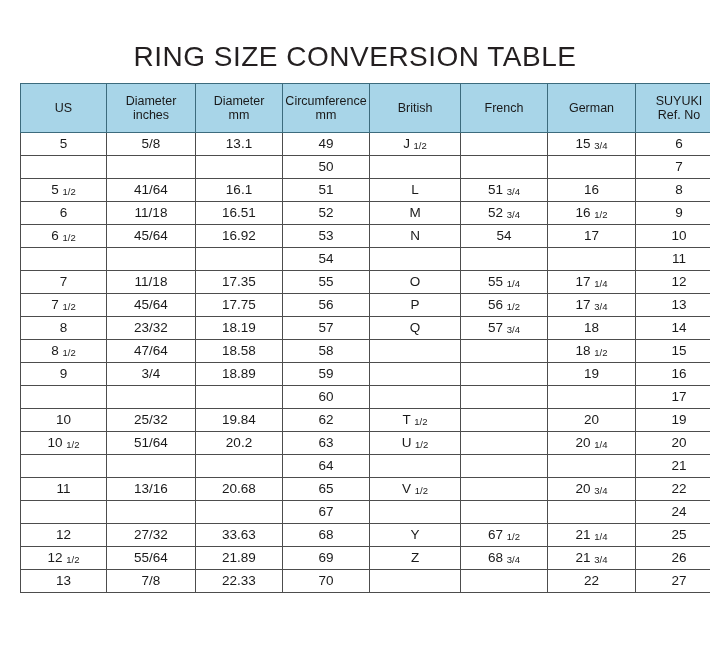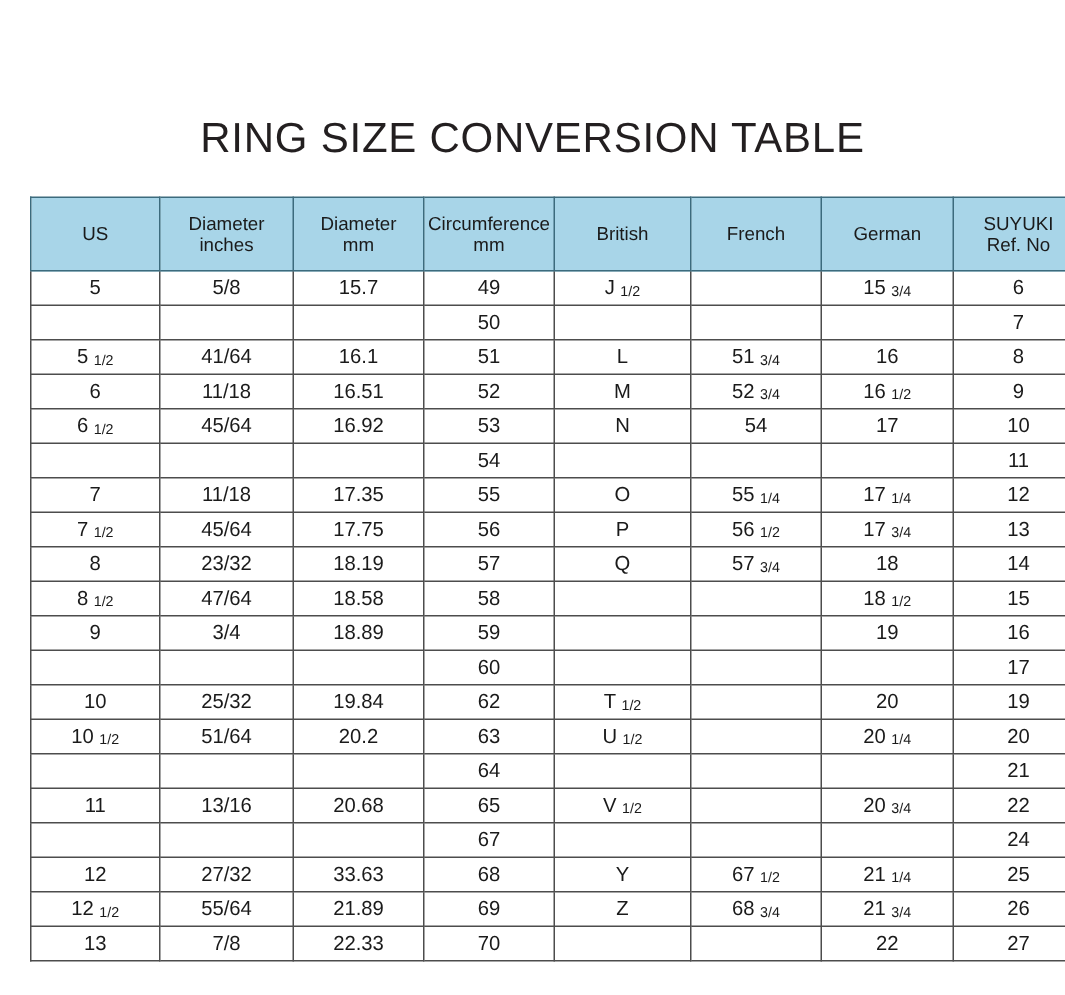--- a/index.html
+++ b/index.html
@@ -21,25 +21,24 @@
     height: 663px;
     box-sizing: border-box;
   }
 
   .title {
     text-align: center;
     font-size: 28px;
     font-weight: 400;
     letter-spacing: 0.5px;
     color: #231f20;
-    padding-top: 27px;
+    padding-top: 40px;
     padding-bottom: 0;
     line-height: 34px;
     white-space: nowrap;
-    margin-top: 48px;
   }
 
   .table-wrap {
     position: absolute;
     left: 20px;
     top: 83px;
     width: 702px;
   }
 
   table.conv {
@@ -146,21 +145,21 @@
             <th>
               <span class="hdr-line">SUYUKI</span>
               <span class="hdr-line">Ref. No</span>
             </th>
           </tr>
       </thead>
       <tbody>
           <tr>
             <td>5</td>
             <td>5/8</td>
-            <td>15.7</td>
+            <td>13.1</td>
             <td>49</td>
             <td>J<span class="frac"> 1/2</span></td>
             <td class="cell-empty"></td>
             <td>15<span class="frac"> 3/4</span></td>
             <td>6</td>
           </tr>
           <tr>
             <td class="cell-empty"></td>
             <td class="cell-empty"></td>
             <td class="cell-empty"></td>

